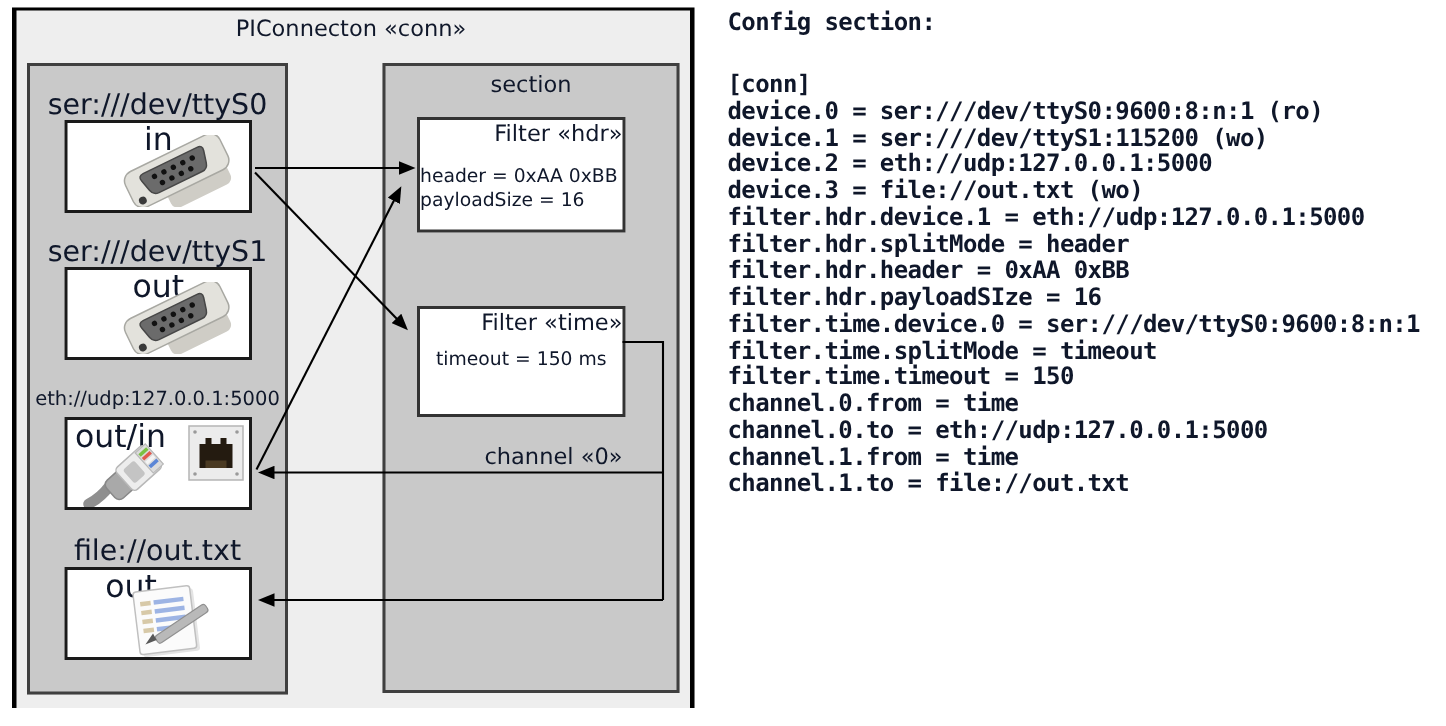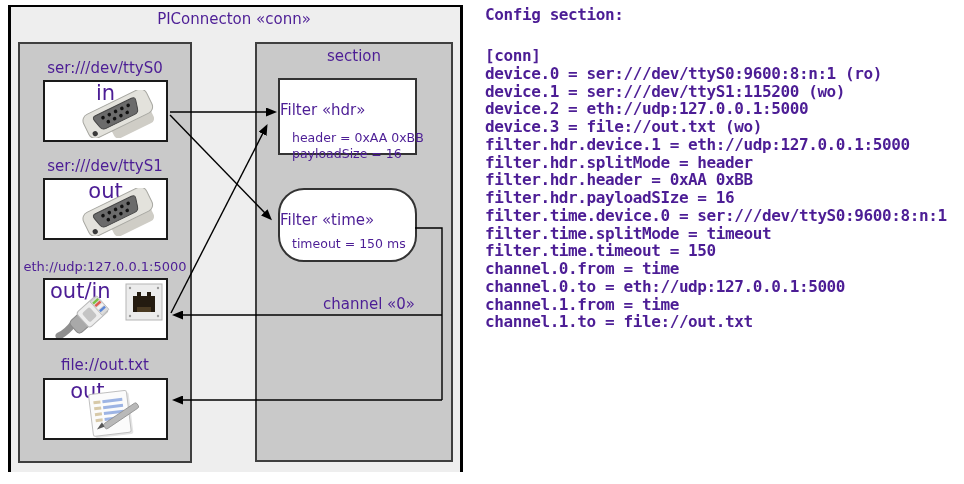--- a/index.html
+++ b/index.html
@@ -1,43 +1,43 @@
 <!DOCTYPE html>
 <html><head>
 <meta charset="utf-8">
 <style>
   html,body{margin:0;padding:0;background:#ffffff;}
   #stage{
     position:relative;width:964px;height:472px;background:#ffffff;
-    font-family:"DejaVu Sans","Liberation Sans",sans-serif;color:#4c1d95;overflow:hidden;
+    font-family:"DejaVu Sans","Liberation Sans",sans-serif;color:#0f172a;overflow:hidden;
   }
   .abs{position:absolute;}
   
   .outer-box{
     left:8px;top:5px;width:449px;height:466px;
     background:#eeeeee;border:2px solid #000;
     border-left-width:3px;border-right-width:3px;border-bottom-width:4px;
   }
   .diagram-title{left:8px;top:10px;width:452px;text-align:center;font-size:15px;}
   .panel{background:#c9c9c9;border:2px solid #3f3f3f;}
   .panel-devices{left:18px;top:42px;width:170px;height:417px;}
   .panel-filters{left:255px;top:42px;width:194px;height:416px;}
   .filters-title{left:255px;top:47px;width:198px;text-align:center;font-size:15px;}
-  .dev-label{left:18px;width:174px;text-align:center;font-size:15px;white-space:nowrap;}
+  .dev-label{left:18px;width:174px;text-align:center;font-size:19px;white-space:nowrap;}
   .dev-label.small{font-size:13px;}
   .dev-box{
     left:43px;width:121px;height:58px;background:#ffffff;border:2px solid #1a1a1a;
   }
   .dir-text{position:absolute;top:0px;width:100%;text-align:center;font-size:21px;line-height:22px;}
   .dir-text.left{width:auto;left:5px;text-align:left;}
   .filter-box{
     left:278px;width:135px;background:#ffffff;border:2px solid #333;
   }
-  .filter-title{width:100%;text-align:left;font-size:15px;padding-top:21px;}
-  .filter-prop{font-size:12.5px;line-height:16px;padding-left:12px;white-space:nowrap;}
+  .filter-title{width:100%;text-align:right;font-size:15px;padding-top:0;}
+  .filter-prop{font-size:12.5px;line-height:16px;padding-left:0;white-space:nowrap;}
   .channel-label{left:300px;width:115px;text-align:right;font-size:15px;white-space:nowrap;}
   #wires{left:0;top:0;pointer-events:none;}
   
   .config{
     left:485px;top:6px;width:478px;
     font-family:"DejaVu Sans Mono","Liberation Mono",monospace;
     font-size:16px;font-weight:600;letter-spacing:-0.4px;
   }
   .config-heading{line-height:18px;margin-bottom:23px;}
   .config-line{line-height:17.75px;white-space:pre;}
@@ -147,23 +147,23 @@
       </g>
     </svg>
   </div>
 
   <div class="abs filter-box" style="top:78px;height:73px;">
     <div class="filter-title">Filter «hdr»</div>
     <div class="filter-prop" style="margin-top:11px;">header = 0xAA 0xBB</div>
     <div class="filter-prop">payloadSize = 16</div>
   </div>
 
-  <div class="abs filter-box" style="top:188px;height:70px;border-radius:26px;">
+  <div class="abs filter-box" style="top:204px;height:70px;">
     <div class="filter-title">Filter «time»</div>
-    <div class="filter-prop" style="margin-top:7px;">timeout = 150 ms</div>
+    <div class="filter-prop" style="margin-top:7px;text-align:center;">timeout = 150 ms</div>
   </div>
 
   <div class="abs channel-label" style="top:295px;">channel «0»</div>
 
   <svg id="wires" class="abs" width="964" height="484" viewBox="0 0 964 484">
     <defs>
       <marker id="arr" markerWidth="11" markerHeight="9" refX="1" refY="4.5" orient="auto" markerUnits="userSpaceOnUse">
         <polygon points="0,0 11,4.5 0,9" fill="#000"></polygon>
       </marker>
     </defs>

